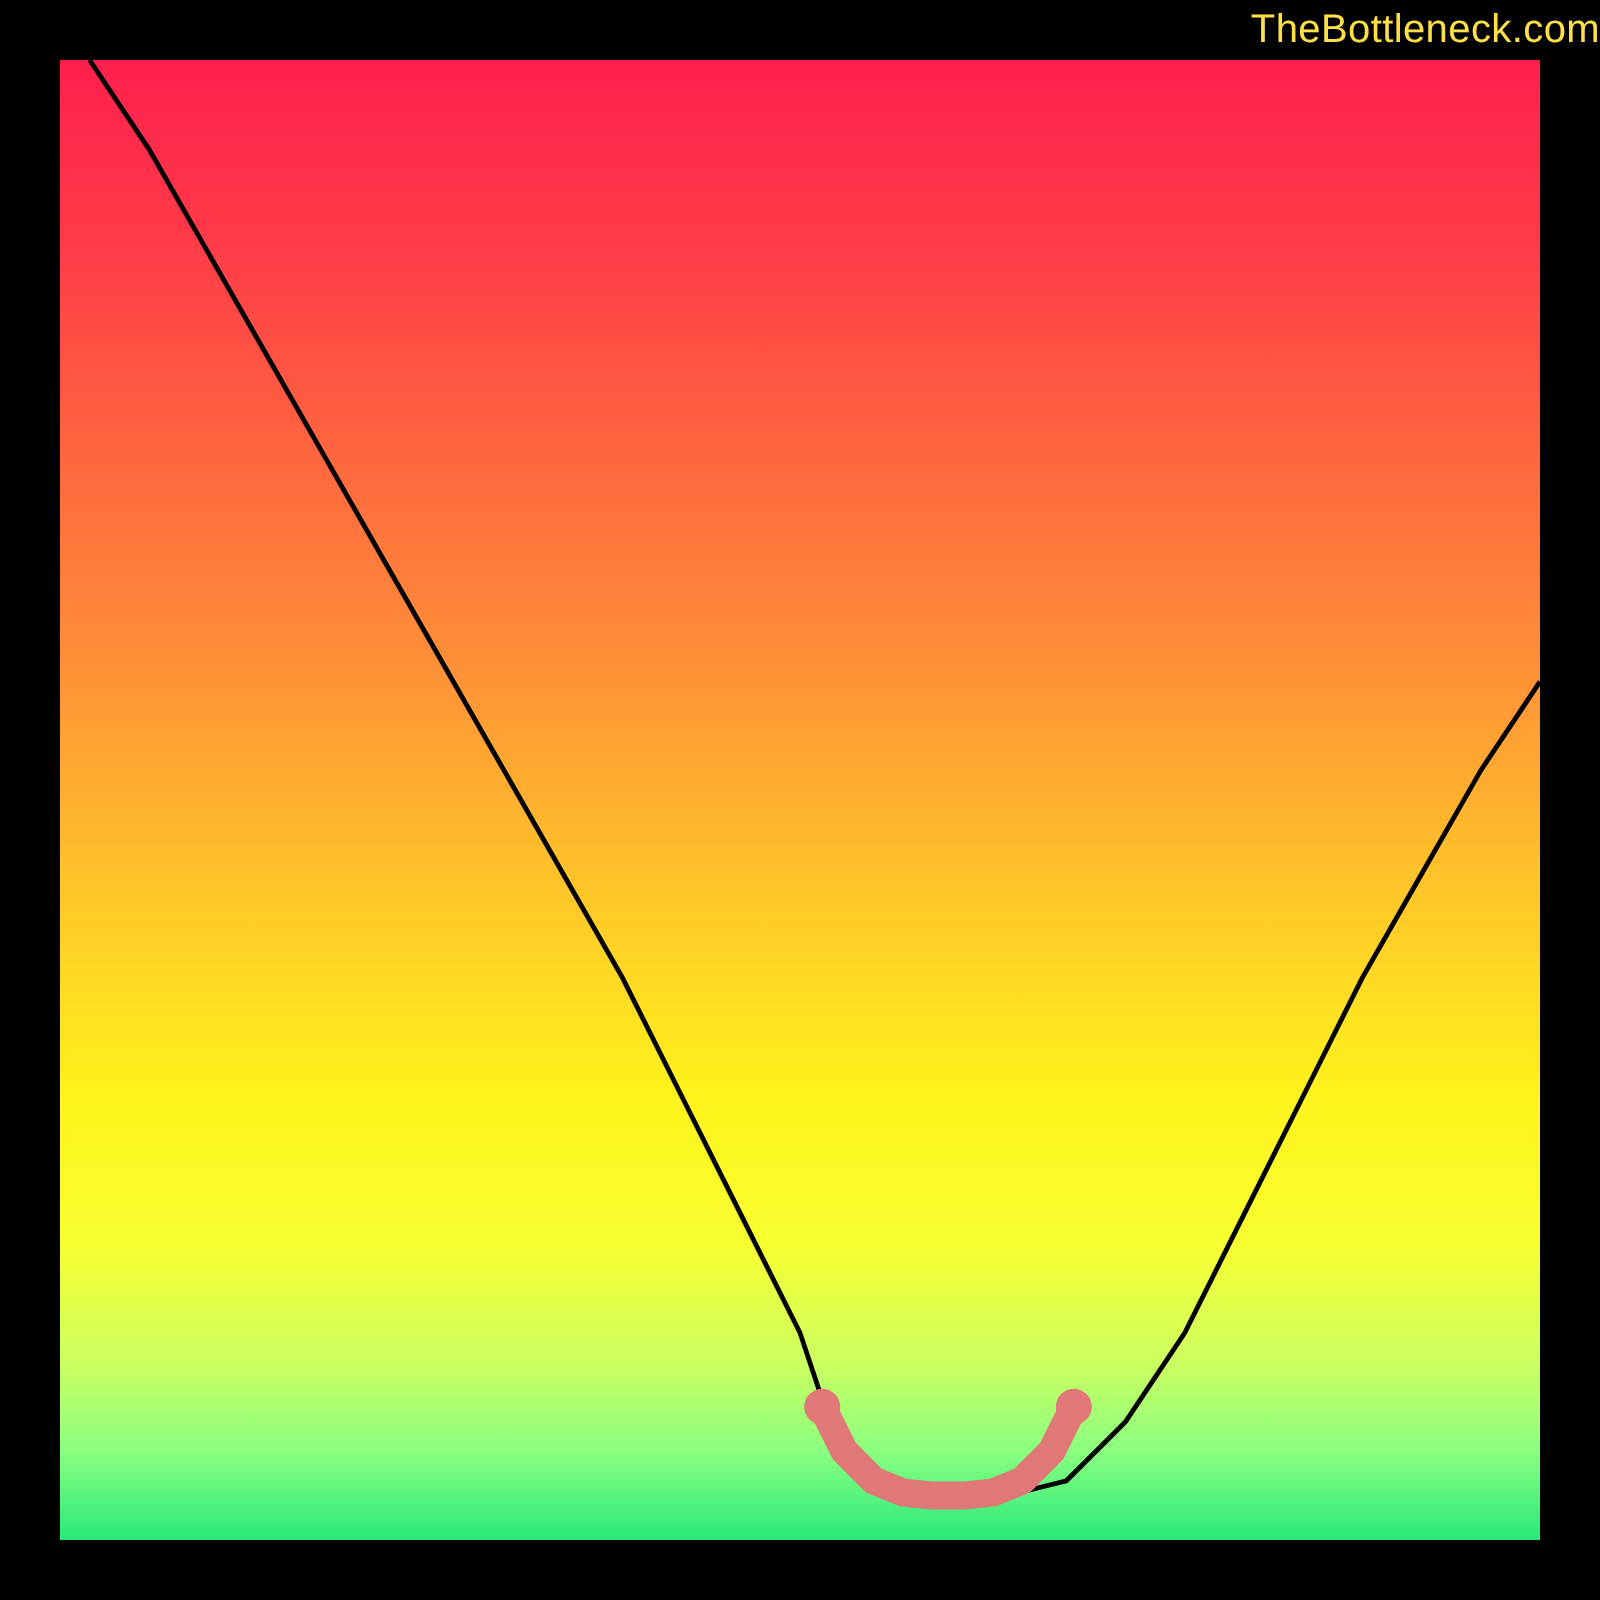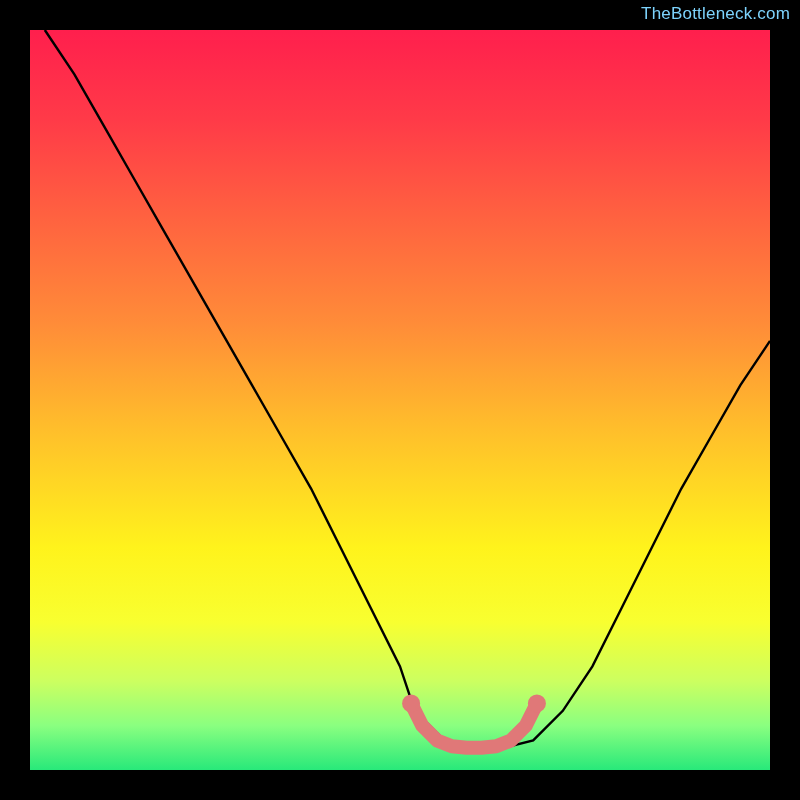--- a/index.html
+++ b/index.html
@@ -15,23 +15,23 @@
     position: absolute;
     top: 0;
     left: 0;
     width: 800px;
     height: 800px;
     background: #000;
   }
   .watermark {
     position: absolute;
     top: 4px;
-    right: 10px;
-    color: #7dd3fc;
-    font-size: 17px;
+    right: 0;
+    color: #fde047;
+    font-size: 20px;
     font-weight: 500;
     letter-spacing: 0.2px;
   }
   .plot {
     position: absolute;
     left: 30px;
     top: 30px;
     width: 740px;
     height: 740px;
     

